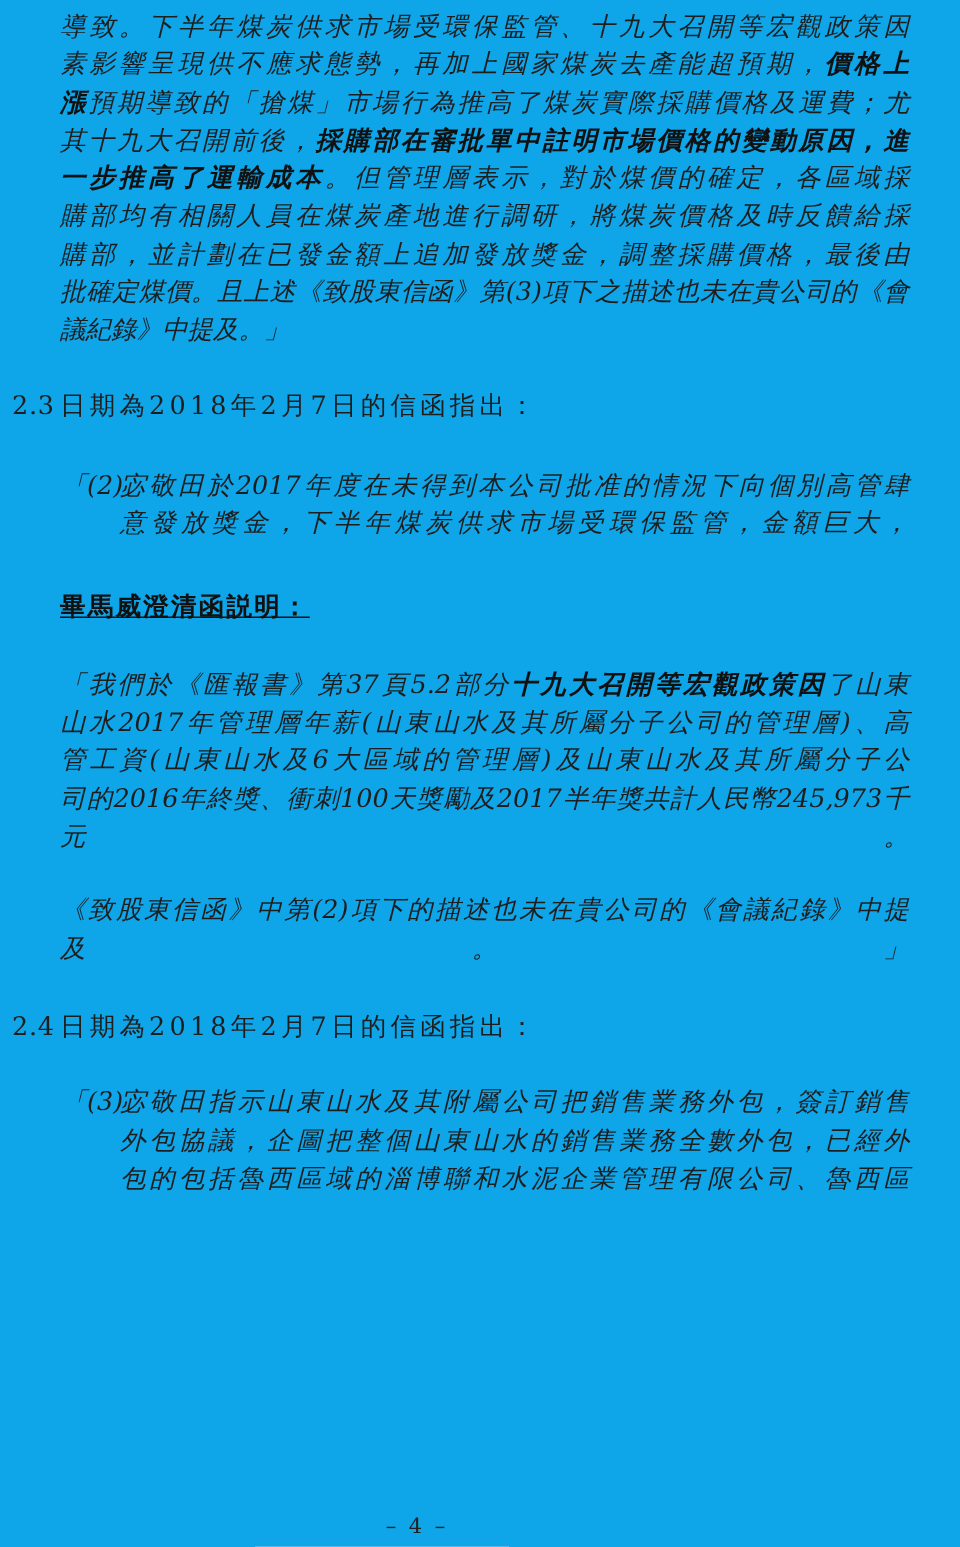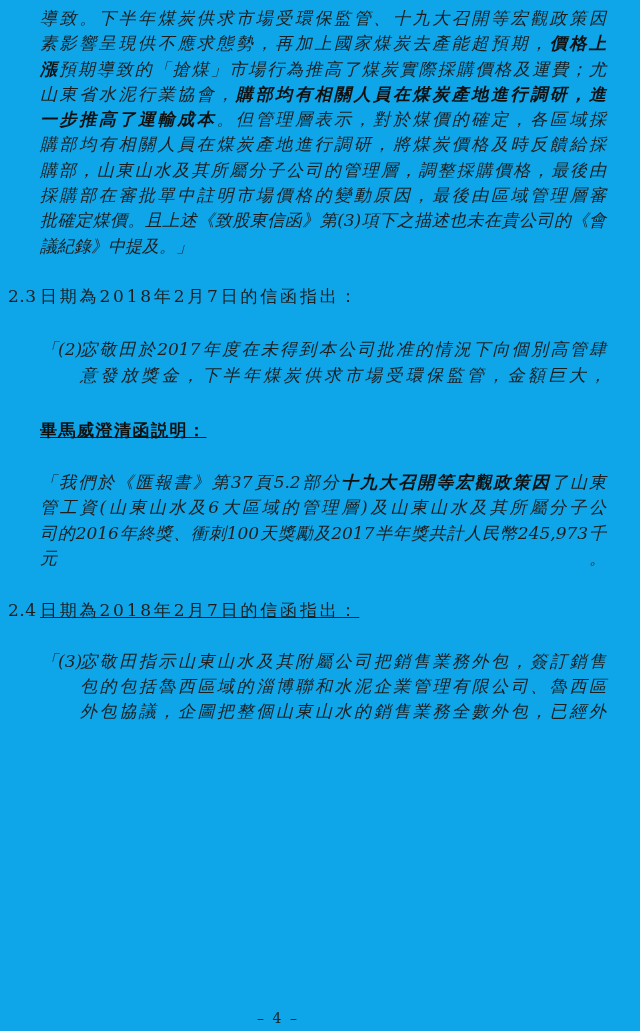--- a/index.html
+++ b/index.html
@@ -21,21 +21,21 @@
     width: 566px;
   }
   .block { line-height: 25.3px; font-size: 17px; }
   
   .block-0 { margin-top: 6px; }
   .block-1 { margin-top: 25px; }
   .block-2 { margin-top: 28px; }
   .block-3 { margin-top: 30px; }
   .block-4 { margin-top: 27px; }
   .block-5 { margin-top: 24px; }
-  .block-6 { margin-top: 27px; text-decoration: underline; }
+  .block-6 { margin-top: 27px; }
   .block-7 { margin-top: 25px; }
 
   
   .quote-para, .quote { font-style: italic; }
 
   .tline {
     text-align: justify;
     text-align-last: justify;
     text-justify: inter-character;
   }
@@ -76,42 +76,45 @@
 </style>
 </head>
 <body>
 
 <div class="page">
   <div class="content">
       <div class="block block-0 quote-para">
         <div class="tline"><span>導致。下半年煤炭供求市場受環保監管、十九大召開等宏觀政策因</span></div>
         <div class="tline"><span>素影響呈現供不應求態勢，再加上國家煤炭去產能超預期，</span><span class="bold">價格上</span></div>
         <div class="tline"><span class="bold">漲</span><span>預期導致的「搶煤」市場行為推高了煤炭實際採購價格及運費；尤</span></div>
-        <div class="tline"><span>山東省水泥行業協會，</span><span class="bold">購部均有相關人員在煤炭產地進行調研，進</span></div>
+        <div class="tline"><span>其十九大召開前後，</span><span class="bold">採購部在審批單中註明市場價格的變動原因，進</span></div>
         <div class="tline"><span class="bold">一步推高了運輸成本</span><span>。但管理層表示，對於煤價的確定，各區域採</span></div>
         <div class="tline"><span>購部均有相關人員在煤炭產地進行調研，將煤炭價格及時反饋給採</span></div>
-        <div class="tline"><span>購部，山東山水及其所屬分子公司的管理層，調整採購價格，最後由</span></div>
-        <div class="tline"><span>採購部在審批單中註明市場價格的變動原因，最後由區域管理層審</span></div>
+        <div class="tline"><span>購部，並計劃在已發金額上追加發放獎金，調整採購價格，最後由</span></div>
         <div class="tline"><span>批確定煤價。且上述《致股東信函》第(3)項下之描述也未在貴公司的《會</span></div>
         <div class="tline lastline"><span>議紀錄》中提及。」</span></div>
       </div>
       <div class="block block-1 heading"><span class="hnum">2.3</span><span class="htext">日期為2018年2月7日的信函指出：</span></div>
       <div class="block block-2 quote">
         <span class="qmark">「(2)</span>
         <div class="tline"><span>宓敬田於2017年度在未得到本公司批准的情況下向個別高管肆</span></div>
         <div class="tline"><span>意發放獎金，下半年煤炭供求市場受環保監管，金額巨大，</span></div>
       </div>
       <div class="block block-3 subheading"><span>畢馬威澄清函説明：</span></div>
       <div class="block block-4 quote-para">
         <div class="tline"><span>「我們於《匯報書》第37頁5.2部分</span><span class="bold">十九大召開等宏觀政策因</span><span>了山東</span></div>
+        <div class="tline"><span>山水2017年管理層年薪(山東山水及其所屬分子公司的管理層)、高</span></div>
         <div class="tline"><span>管工資(山東山水及6大區域的管理層)及山東山水及其所屬分子公</span></div>
         <div class="tline"><span>司的2016年終獎、衝刺100天獎勵及2017半年獎共計人民幣245,973千元。</span></div>
+      </div>
+      <div class="block block-5 quote-para">
+        <div class="tline"><span>《致股東信函》中第(2)項下的描述也未在貴公司的《會議紀錄》中提及。」</span></div>
       </div>
       <div class="block block-6 heading"><span class="hnum">2.4</span><span class="htext">日期為2018年2月7日的信函指出：</span></div>
       <div class="block block-7 quote">
         <span class="qmark">「(3)</span>
         <div class="tline"><span>宓敬田指示山東山水及其附屬公司把銷售業務外包，簽訂銷售</span></div>
+        <div class="tline"><span>外包協議，企圖把整個山東山水的銷售業務全數外包，已經外</span></div>
         <div class="tline"><span>包的包括魯西區域的淄博聯和水泥企業管理有限公司、魯西區</span></div>
-        <div class="tline"><span>外包協議，企圖把整個山東山水的銷售業務全數外包，已經外</span></div>
       </div>
     </div>
   <div class="footer">– 4 –</div>
 </div>
 
 </body></html>

